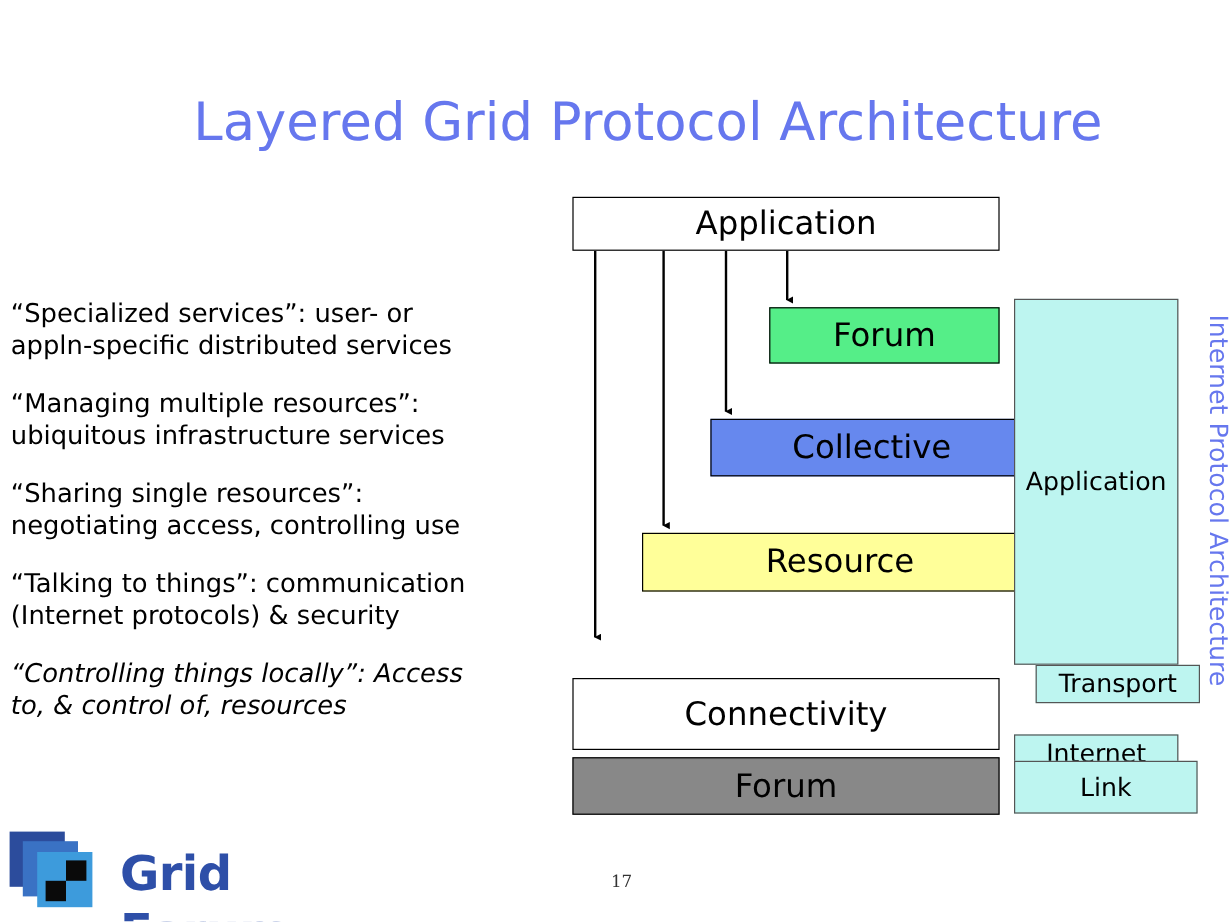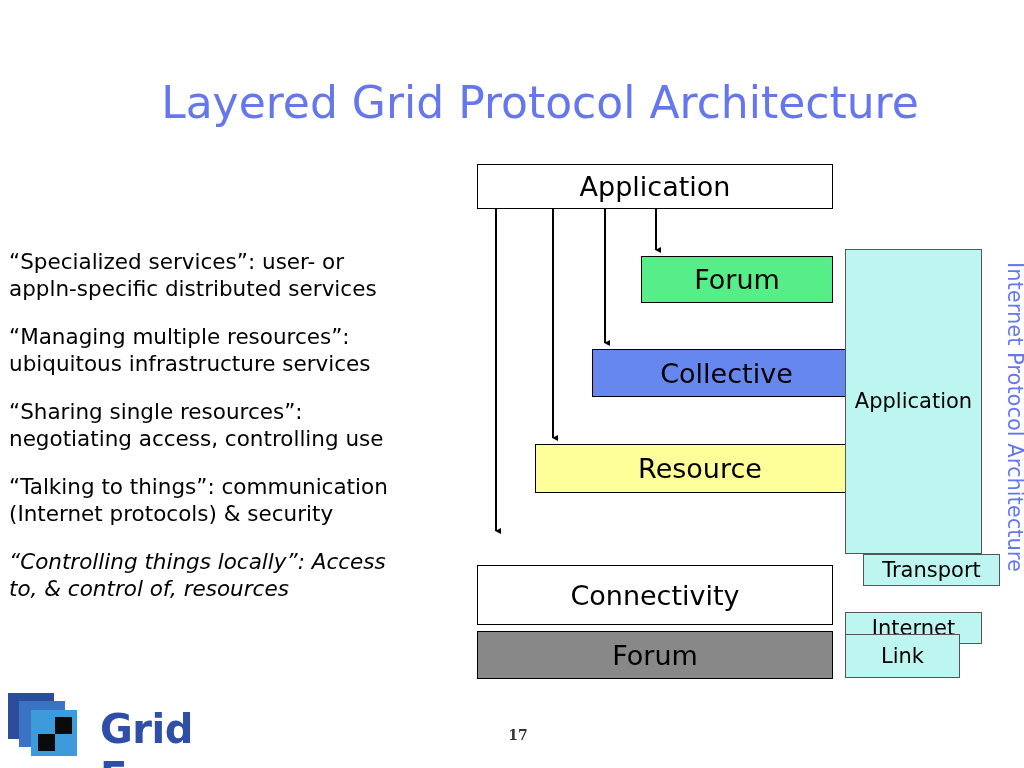--- a/index.html
+++ b/index.html
@@ -89,21 +89,21 @@
     display: flex;
     align-items: center;
     justify-content: center;
     color: #000000;
     font-size: 21px;
     line-height: 1;
   }
   .ip-application { left: 845px; top: 249px; width: 137px; height: 305px; }
   .ip-transport   { left: 863px; top: 554px; width: 137px; height: 32px; }
   .ip-internet    { left: 845px; top: 612px; width: 137px; height: 32px; }
-  .ip-link        { left: 845px; top: 634px; width: 115px; height: 44px; }
+  .ip-link        { left: 845px; top: 634px; width: 153px; height: 44px; }
 
   .ip-side-label {
     position: absolute;
     left: 973px;
     top: 262px;
     width: 410px;
     height: 28px;
     transform: rotate(90deg);
     transform-origin: 28px 28px;
     color: #6677ee;
@@ -157,21 +157,20 @@
 
   .page-number {
     position: absolute;
     left: 488px;
     top: 727px;
     width: 60px;
     text-align: center;
     color: #333333;
     font-size: 14px;
     font-family: "DejaVu Serif", "Liberation Serif", serif;
-    font-weight: bold;
   }
 </style>
 </head>
 <body>
 
 <div id="slide">
 
   <div class="title">
     <span>Layered Grid Protocol Architecture</span>
   </div>

